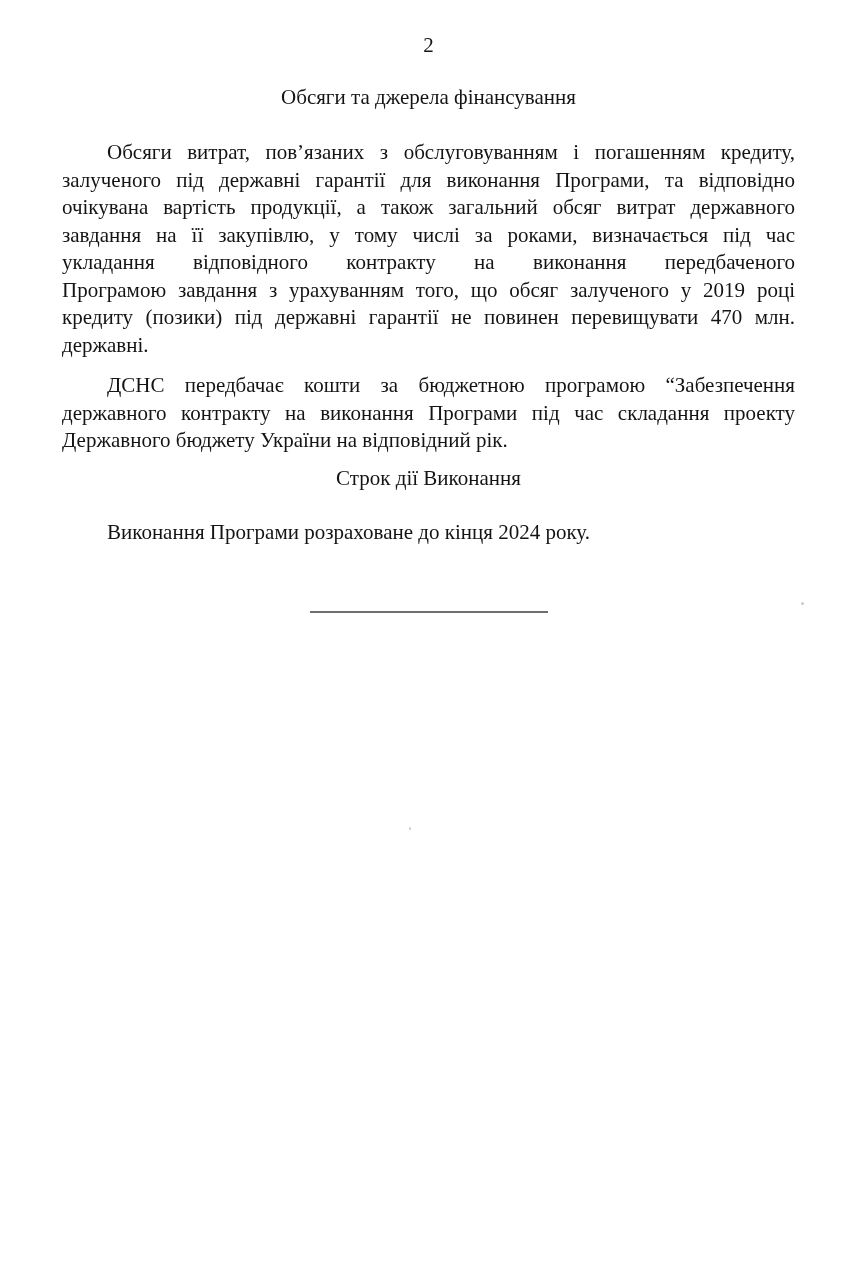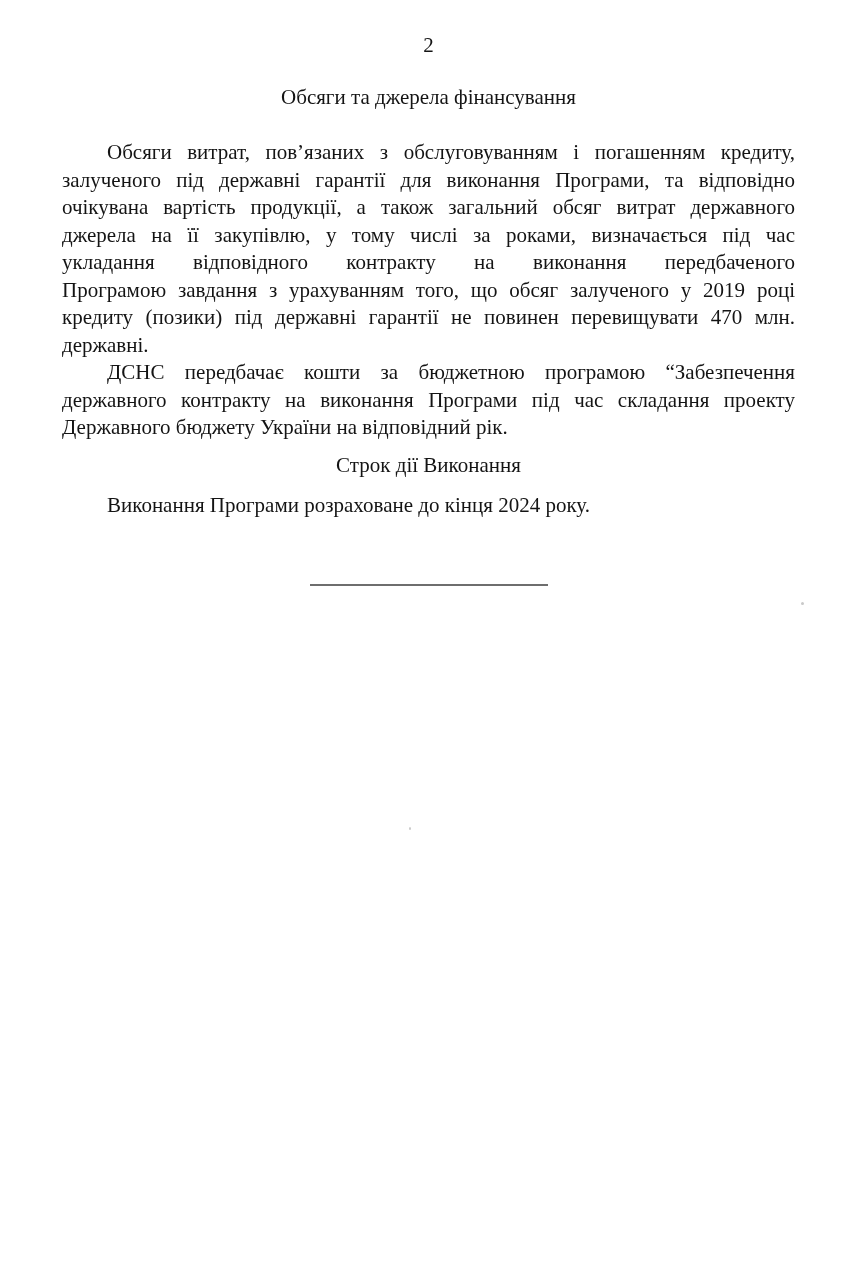--- a/index.html
+++ b/index.html
@@ -40,23 +40,23 @@
     padding-top: 32px;
     text-align: center;
     line-height: 27.5px;
   }
   .heading {
     text-align: center;
     line-height: 27.5px;
   }
   .heading-funding { margin-top: 24px; }
   .para-funding-1 { margin-top: 28px; }
-  .para-funding-2 { margin-top: 0; }
+  .para-funding-2 { margin-top: 13px; }
   .heading-term { margin-top: 10px; }
-  .para-term { margin-top: 13px; font-family: Liberation Serif, serif; }
+  .para-term { margin-top: 27px; font-family: Liberation Serif, serif; }
   .divider {
     margin: 64px auto 0 auto;
     width: 238px;
     height: 2px;
     background: #6e6e6e;
   }
   .speck {
     position: absolute;
     background: #c9c9c9;
     border-radius: 50%;
@@ -71,21 +71,21 @@
   <div class="content">
 
     <div class="page-number">2</div>
 
     <div class="heading heading-funding">Обсяги та джерела фінансування</div>
 
     <div class="para-funding-1">
       <div class="line jline indent">Обсяги витрат, пов’язаних з обслуговуванням і погашенням кредиту,</div>
       <div class="line jline">залученого під державні гарантії для виконання Програми, та відповідно</div>
       <div class="line jline">очікувана вартість продукції, а також загальний обсяг витрат державного</div>
-      <div class="line jline">джерела на її закупівлю, у тому числі за роками, визначається під час</div>
+      <div class="line jline">завдання на її закупівлю, у тому числі за роками, визначається під час</div>
       <div class="line jline">укладання відповідного контракту на виконання передбаченого</div>
       <div class="line jline">Програмою завдання з урахуванням того, що обсяг залученого у 2019 році</div>
       <div class="line jline">кредиту (позики) під державні гарантії не повинен перевищувати 470 млн.</div>
       <div class="line lline">державні.</div>
     </div>
 
     <div class="para-funding-2">
       <div class="line jline indent">ДСНС передбачає кошти за бюджетною програмою “Забезпечення</div>
       <div class="line jline">державного контракту на виконання Програми під час складання проекту</div>
       <div class="line lline">Державного бюджету України на відповідний рік.</div>

